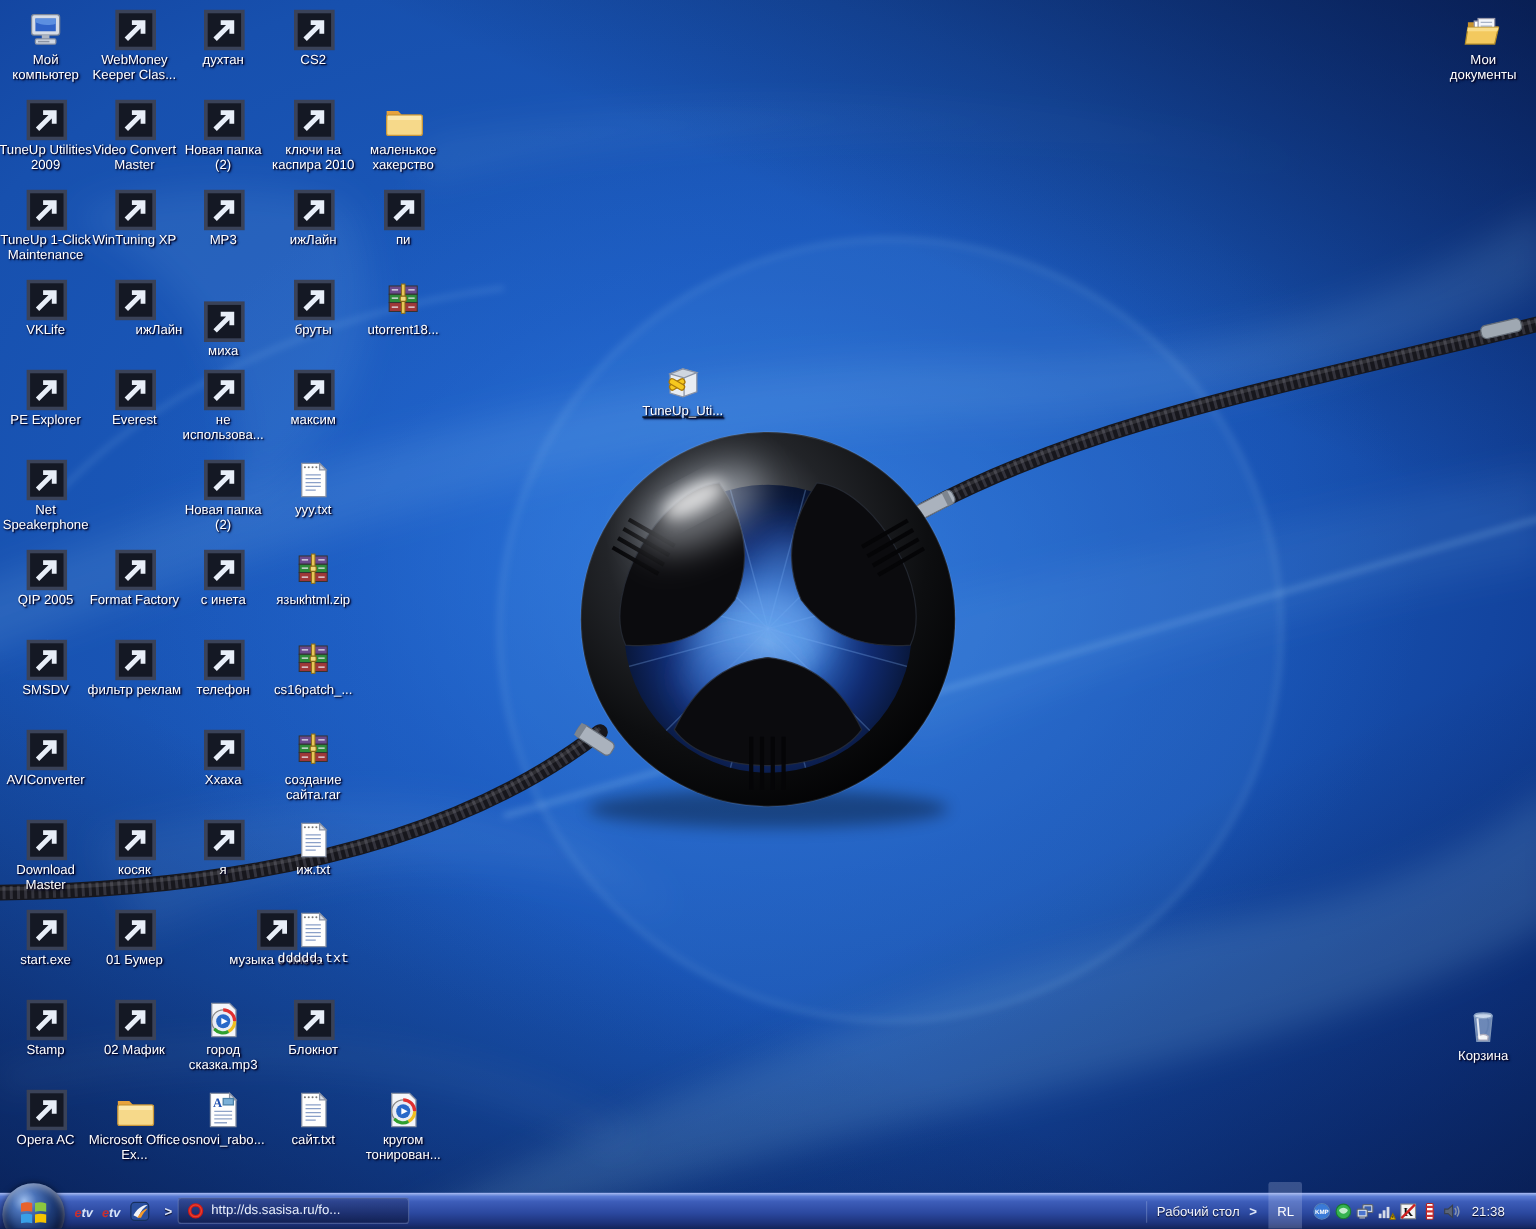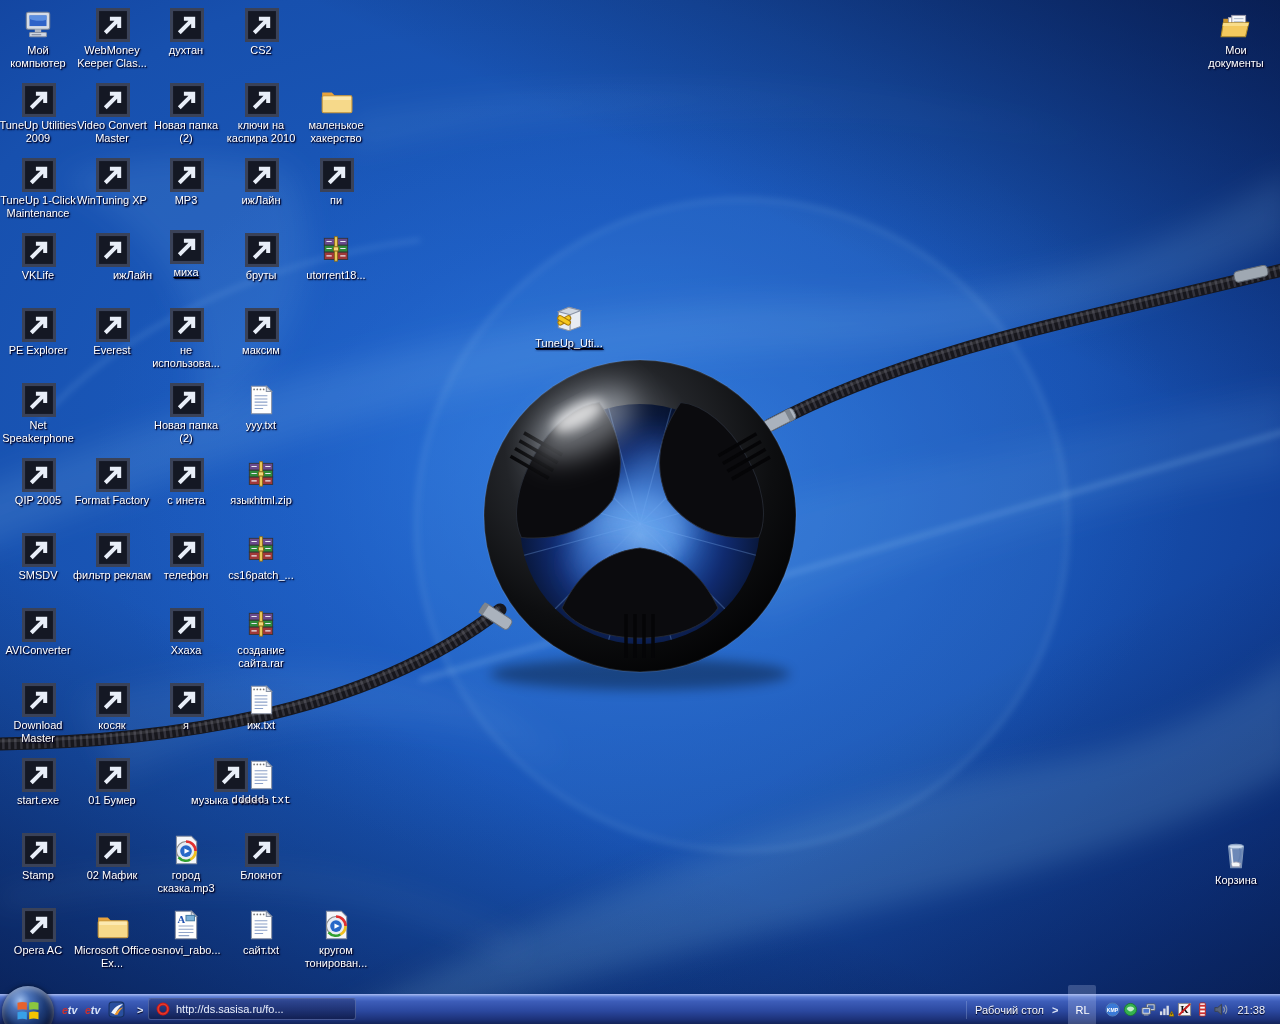--- a/index.html
+++ b/index.html
@@ -28,27 +28,27 @@
     background:linear-gradient(180deg,#8da7e6 0%,#5a7bd4 7%,#3d5db9 22%,#2b489f 55%,#1c3178 85%,#142459 100%);
     border-top:1px solid #9db1ee;}
   .start-orb{position:absolute;left:2px;top:-9px;width:52px;height:52px;border-radius:50%;
     background:radial-gradient(circle at 35% 28%, #9cbcec 0%, #4a72b8 20%, #1e3c78 48%, #0c1c44 78%, #071129 100%);
     box-shadow:inset 0 3px 6px rgba(255,255,255,0.45), inset 0 -5px 9px rgba(0,0,20,0.65), 0 0 5px rgba(0,0,0,0.55);
     display:flex;align-items:center;justify-content:center;}
   .start-orb svg{width:28px;height:28px;margin-top:-2px;}
   #quicklaunch{position:absolute;left:62px;top:6px;display:flex;gap:6px;align-items:center;}
   #quicklaunch svg{width:17px;height:17px;display:block;}
   .ql-chevron{color:#dde5f8;font-size:11px;font-weight:bold;margin-left:6px;text-shadow:0 1px 1px #001;}
-  .taskbtn{position:absolute;left:148px;top:3px;width:208px;height:22px;border-radius:3px;
+  .taskbtn{position:absolute;left:148px;top:3px;width:193px;height:22px;border-radius:3px;
     background:linear-gradient(180deg, rgba(30,44,100,0.45), rgba(10,18,52,0.55));
     border:1px solid rgba(150,170,220,0.35);
     display:flex;align-items:center;gap:6px;padding:0 7px;box-sizing:border-box;
     color:#e9effc;font-size:11px;white-space:nowrap;overflow:hidden;}
   .taskbtn svg{width:14px;height:14px;flex:0 0 auto;}
-  .tright{position:absolute;right:5px;top:0;bottom:0;display:flex;align-items:center;padding-right:10px;}
+  .tright{position:absolute;right:16px;top:0;bottom:0;display:flex;align-items:center;padding-right:10px;}
   .tsep{width:1px;height:18px;background:rgba(200,215,245,0.25);margin:0 8px 0 0;}
   .desk-label{color:#f2f5ff;font-size:11px;text-shadow:0 1px 1px #001;}
   .desk-chevron{color:#dde5f8;font-size:11px;font-weight:bold;margin:0 10px 0 8px;}
   .lang{min-width:18px;padding:19px 5px;border-radius:2px;background:rgba(190,205,240,0.25);
     color:#fff;font-size:11px;text-align:center;margin-right:9px;}
   #tray{display:flex;align-items:center;gap:3px;margin-right:9px;}
   #tray svg{width:15px;height:15px;display:block;}
   .clock{color:#f2f5ff;font-size:11px;text-shadow:0 1px 1px #001;}
 </style>
 </head>
@@ -417,21 +417,21 @@
             <rect x="8" y="24" width="7" height="2.5" fill="#aeb6c4"></rect>
             <rect x="20" y="24" width="9" height="4" rx="1" fill="#b8c0cc" stroke="#7c8698"></rect>
           </svg>
           <svg class="sc-ov" viewBox="0 0 11 11">
             <rect x="0.5" y="0.5" width="10" height="10" fill="#141824" stroke="#3a4258"></rect>
             <path d="M3 8L7.5 3.5M4.5 3.5h3v3" stroke="#e8eef8" stroke-width="1.3" fill="none"></path>
           </svg>
         </div>
         <div class="ilabel">ижЛайн</div>
       </div>
-      <div class="dicon" style="left: 146px; top: 230px; text-decoration: underline;">
+      <div class="dicon" style="left: 146px; top: 251px;">
         <div class="ig">
           <svg viewBox="0 0 32 32">
             <path d="M3 9h9l3 3h16v3H3z" fill="#e8a33d"></path>
             <rect x="3" y="12" width="28" height="16" rx="1.5" fill="#f6d98a"></rect>
             <path d="M4 12.5h26v3.5H4z" fill="#fce9b0"></path>
             <rect x="3" y="12" width="28" height="16" rx="1.5" fill="none" stroke="#c9973a"></rect>
           </svg>
           <svg class="sc-ov" viewBox="0 0 11 11">
             <rect x="0.5" y="0.5" width="10" height="10" fill="#141824" stroke="#3a4258"></rect>
             <path d="M3 8L7.5 3.5M4.5 3.5h3v3" stroke="#e8eef8" stroke-width="1.3" fill="none"></path>

